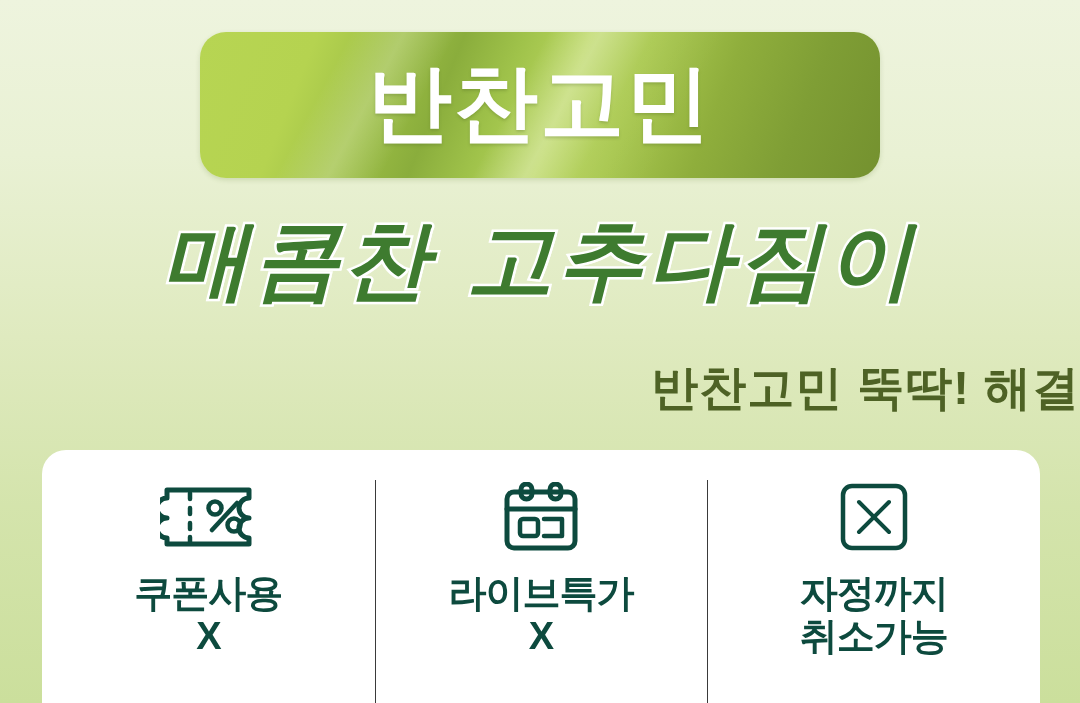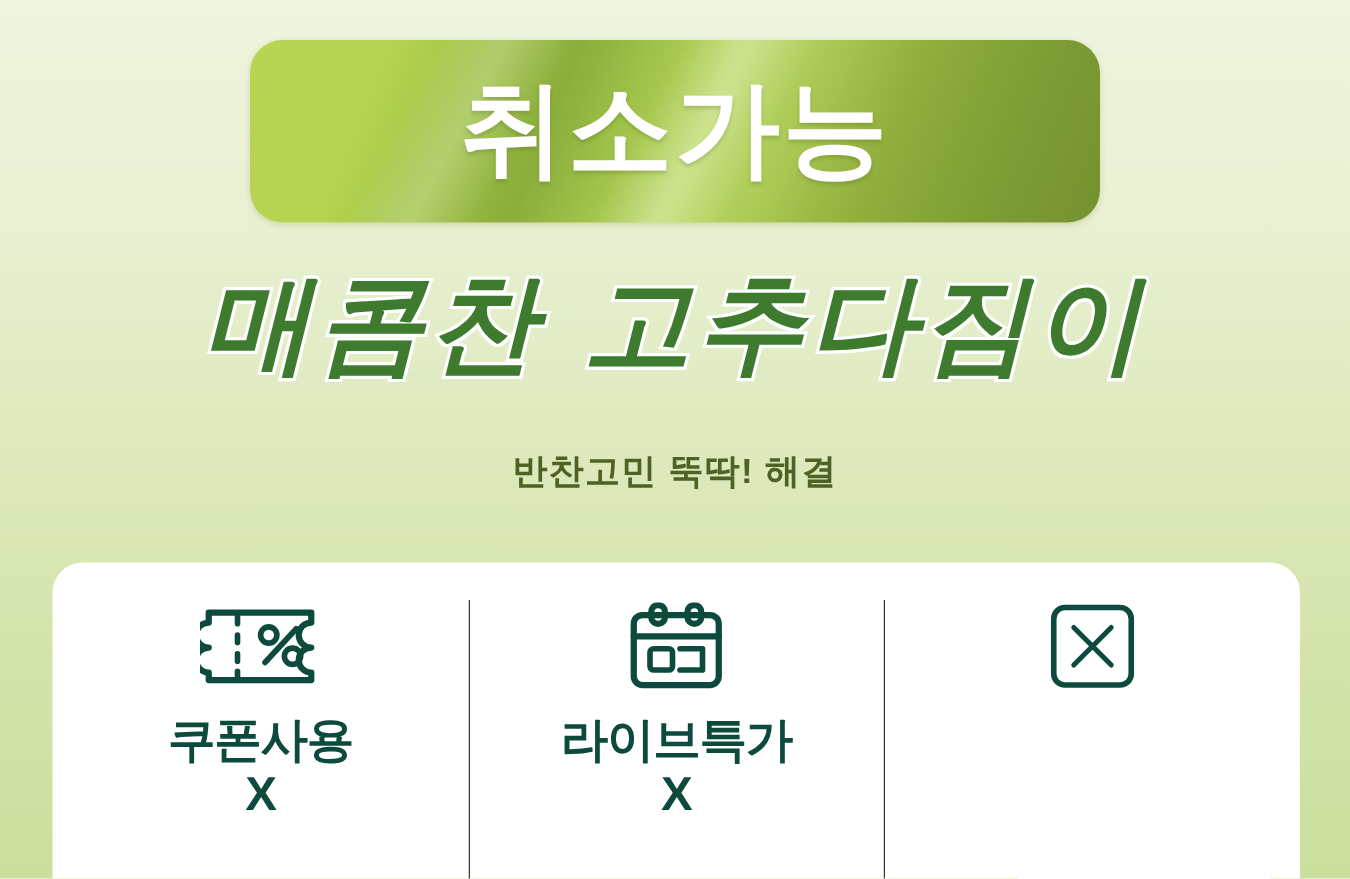--- a/index.html
+++ b/index.html
@@ -104,22 +104,22 @@
        2px 2px 0 rgba(255,255,255,0.85),
       -2px 2px 0 rgba(255,255,255,0.85);
   }
 
   
   .subheading {
     position: absolute;
     left: 0;
     top: 362px;
     width: 1080px;
-    text-align: center;
-    font-size: 28px;
+    text-align: right;
+    font-size: 47px;
     font-weight: 700;
     line-height: 1.1;
     color: #4e6225;
     letter-spacing: 1px;
   }
 
   
   .feature-card {
     position: absolute;
     left: 42px;
@@ -172,21 +172,21 @@
   }
 </style>
 </head>
 <body>
 
 <div id="banner">
 
   <div class="badge-wrap">
     <div class="badge">
       <div class="badge-sheen"></div>
-      <div class="badge-text">취소가능</div>
+      <div class="badge-text">반찬고민</div>
     </div>
   </div>
 
   <div class="headline">매콤찬 고추다짐이</div>
 
   <div class="subheading">반찬고민 뚝딱! 해결</div>
 
   <div class="feature-card">
 
     <div class="feature-col">
@@ -219,16 +219,18 @@
     </div>
 
 
     <div class="feature-col">
       <div class="feature-icon">
         <svg width="68" height="68" viewBox="0 0 68 68" fill="none" stroke="#0d4a3e" stroke-width="4.5" stroke-linecap="round" stroke-linejoin="round">
           <rect x="3" y="3" width="62" height="62" rx="9"></rect>
           <path d="M19 19 L49 49 M49 19 L19 49" stroke-width="4"></path>
         </svg>
       </div>
+      <div class="feature-label">자정까지
+취소가능</div>
     </div>
 
   </div>
 </div>
 
 </body></html>

